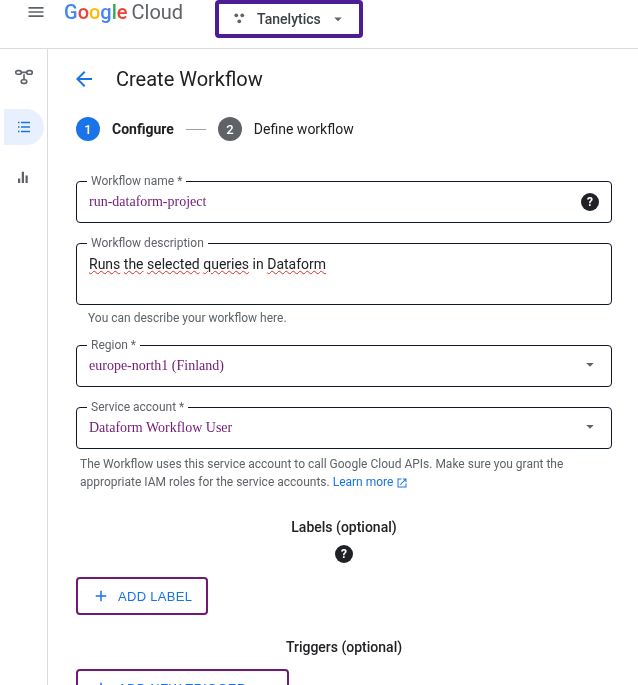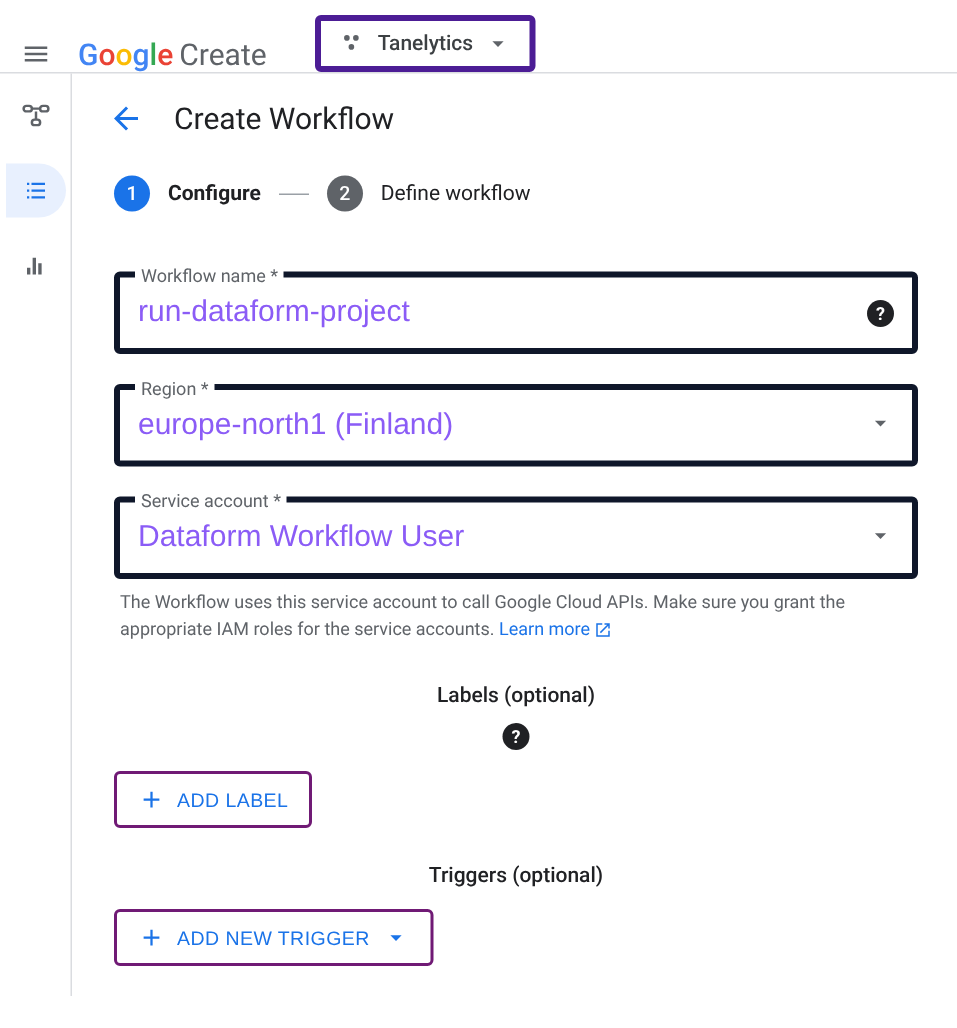--- a/index.html
+++ b/index.html
@@ -1,17 +1,17 @@
 <!DOCTYPE html>
 <html><head>
 <meta charset="utf-8">
 <style>
 * { box-sizing: border-box; margin: 0; padding: 0; }
 body { font-family: Roboto, "Helvetica Neue", Arial, sans-serif; font-size: 13px; color: #202124; background: #fff; width: 638px; }
-.header { display: flex; align-items: flex-end; height: 48px; padding: 0 12px; gap: 16px; }
+.header { display: flex; align-items: flex-start; height: 48px; padding: 0 24px; gap: 16px; }
 .menu-btn { width: 24px; height: 24px; display: flex; align-items: center; justify-content: center; cursor: pointer; color: #5f6368; }
 .logo { display: flex; align-items: center; gap: 4px; font-size: 20px; }
 .logo-google { font-weight: 500; }
 .g1{color:#4285F4}.g2{color:#EA4335}.g3{color:#FBBC05}.g4{color:#4285F4}.g5{color:#34A853}.g6{color:#EA4335}
 .logo-cloud { color: #5f6368; font-weight: 400; }
 .project-selector { display: flex; align-items: center; gap: 8px; border: 4px solid #4c1d95; border-radius: 4px; padding: 6px 12px; cursor: pointer; margin-left: 16px; }
 .project-selector svg { width: 18px; height: 18px; }
 .project-name { font-size: 14px; color: #3c4043; font-weight: 500; }
 .divider { border-bottom: 1px solid #dadce0; }
 .body-wrap { display: flex; }
@@ -24,23 +24,23 @@
 .page-title { font-size: 20px; font-weight: 400; }
 .content { padding-left: 4px; max-width: 540px; }
 .stepper { display: flex; align-items: center; gap: 12px; margin-bottom: 40px; }
 .step-circle { width: 24px; height: 24px; border-radius: 50%; display: flex; align-items: center; justify-content: center; color: #fff; font-size: 13px; font-weight: 500; }
 .step-circle.active { background: #1a73e8; }
 .step-circle.inactive { background: #5f6368; }
 .step-label { font-size: 14px; }
 .step-label.active { font-weight: 700; }
 .step-connector { width: 20px; height: 1px; background: #9aa0a6; }
 .field { position: relative; margin-bottom: 6px; }
-.field-border { border: 4px solid #0f172a; border-radius: 4px; padding: 12px 40px 12px 12px; position: relative; }
+.field-border { border: 1px solid #0f172a; border-radius: 4px; padding: 12px 40px 12px 12px; position: relative; }
 .field-label { position: absolute; top: -8px; left: 10px; background: #fff; padding: 0 4px; font-size: 12px; color: #5f6368; }
-.field-input { border: none; outline: none; width: 100%; font-size: 20px; font-family: Liberation Sans, sans-serif; color: #8b5cf6; background: transparent; }
+.field-input { border: none; outline: none; width: 100%; font-size: 14px; font-family: Liberation Serif, serif; color: #701a75; background: transparent; }
 .field-textarea { border: none; outline: none; width: 100%; font-size: 14px; font-family: inherit; resize: vertical; min-height: 36px; color: #202124; background: transparent; }
 .help-icon { position: absolute; right: 12px; top: 50%; transform: translateY(-50%); width: 18px; height: 18px; border-radius: 50%; background: #202124; color: #fff; display: flex; align-items: center; justify-content: center; font-size: 12px; font-weight: 700; }
 .hint { font-size: 12px; color: #5f6368; margin: 6px 0 0 12px; }
 .field-wrap { margin-bottom: 20px; }
 .select-field .field-border { cursor: pointer; padding-right: 36px; }
 .select-caret { position: absolute; right: 12px; top: 50%; transform: translateY(-50%); color: #5f6368; }
 .section-label { display: flex; align-items: center; gap: 10px; font-size: 14px; font-weight: 500; margin: 28px 0 14px; flex-direction: column; }
 .section-label .help-icon { position: static; transform: none; }
 .outlined-btn { display: inline-flex; align-items: center; gap: 8px; border: 2px solid #701a75; border-radius: 4px; padding: 8px 14px; color: #1a73e8; font-size: 13px; font-weight: 500; text-transform: uppercase; letter-spacing: 0.3px; cursor: pointer; background: #fff; }
 .outlined-btn svg { width: 18px; height: 18px; }
@@ -52,21 +52,21 @@
 <body>
 
 <div class="header">
   <div class="menu-btn">
     <svg width="20" height="20" viewBox="0 0 24 24">
         <path fill="currentColor" d="M3 6h18v2H3V6zm0 5h18v2H3v-2zm0 5h18v2H3v-2z"></path>
       </svg>
   </div>
   <div class="logo">
     <span class="logo-google"><span class="g1">G</span><span class="g2">o</span><span class="g3">o</span><span class="g4">g</span><span class="g5">l</span><span class="g6">e</span></span>
-    <span class="logo-cloud">Create</span>
+    <span class="logo-cloud">Cloud</span>
   </div>
   <div class="project-selector">
     <svg viewBox="0 0 24 24">
         <circle cx="7" cy="7" r="2.5" fill="#5f6368"></circle>
         <circle cx="15" cy="7" r="2.5" fill="#5f6368"></circle>
         <circle cx="11" cy="15" r="2.5" fill="#5f6368"></circle>
       </svg>
     <span class="project-name">Tanelytics</span>
     <svg width="18" height="18" viewBox="0 0 24 24">
         <path fill="#5f6368" d="M7 10l5 5 5-5z"></path>
@@ -119,20 +119,31 @@
       <div class="field-wrap">
         <div class="field">
           <div class="field-border">
             <span class="field-label">Workflow name *</span>
             <input class="field-input" value="run-dataform-project" style="">
             <div class="help-icon">?</div>
           </div>
         </div>
       </div>
 
+      <div class="field-wrap">
+        <div class="field">
+          <div class="field-border" style="padding-right:12px;">
+            <span class="field-label">Workflow description</span>
+            <div class="field-textarea" contenteditable="true" style="outline: none;">
+              <span class="underline-red">Runs</span> <span class="underline-red">the</span> <span class="underline-red">selected</span> <span class="underline-red">queries</span> <span>in</span> <span class="underline-red">Dataform</span>
+            </div>
+          </div>
+        </div>
+        <div class="hint">You can describe your workflow here.</div>
+      </div>
 
       <div class="field-wrap">
         <div class="field select-field">
           <div class="field-border">
             <span class="field-label">Region *</span>
             <div class="field-input">europe-north1 (Finland)</div>
             <div class="select-caret">
               <svg width="18" height="18" viewBox="0 0 24 24">
                   <path fill="currentColor" d="M7 10l5 5 5-5z"></path>
                 </svg>

